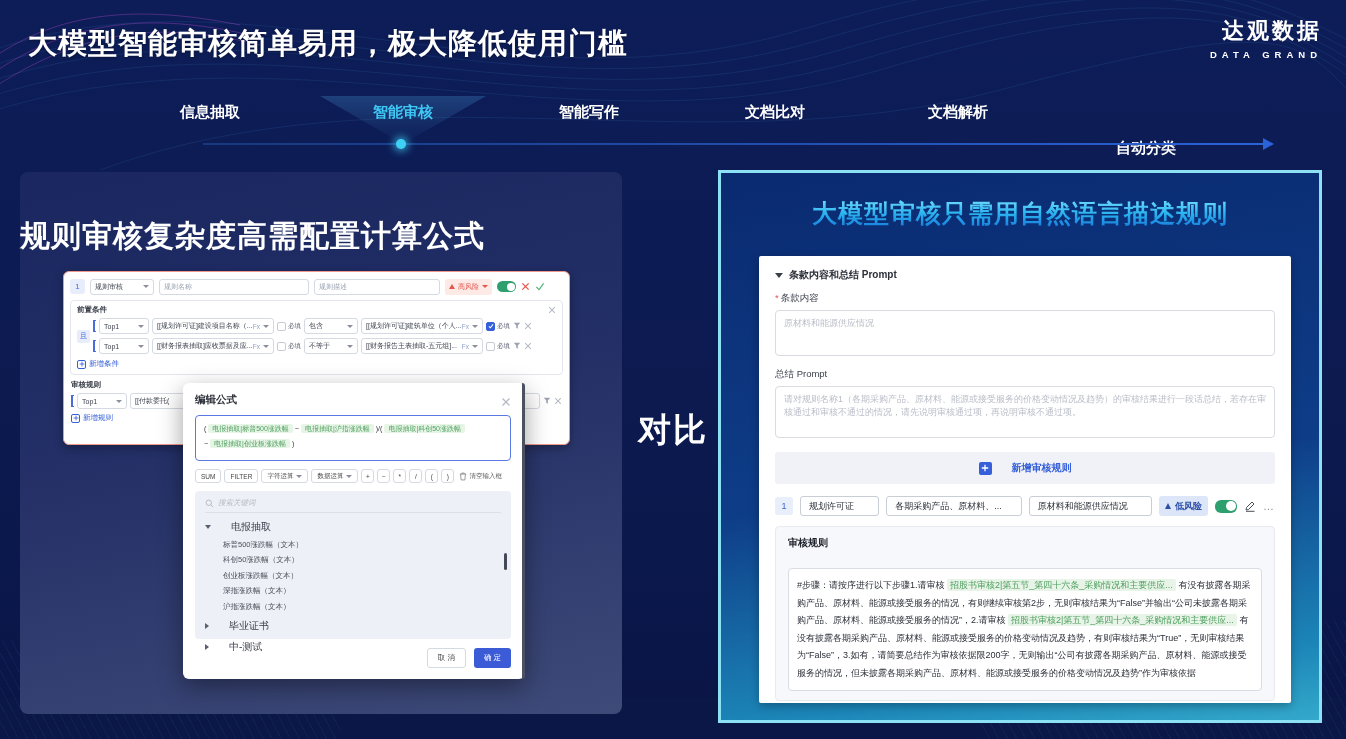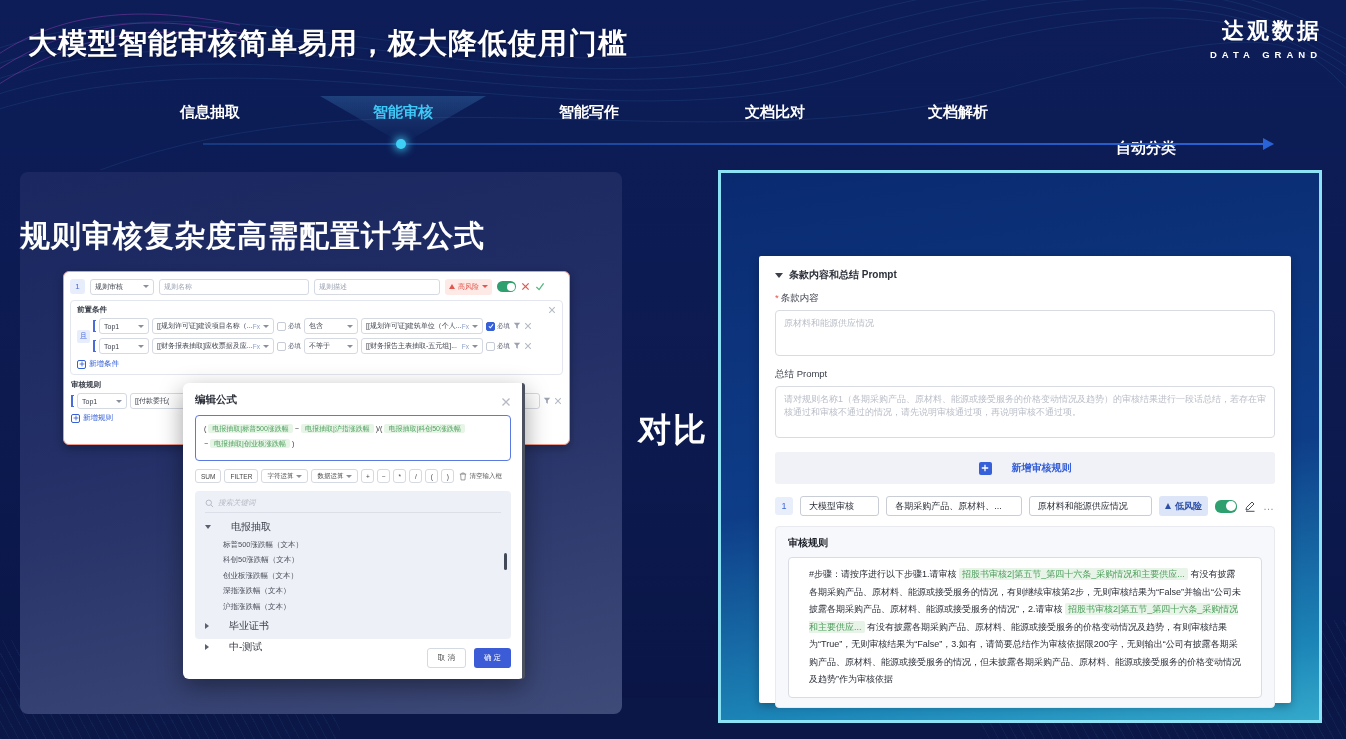--- a/index.html
+++ b/index.html
@@ -141,21 +141,21 @@
     display:flex; align-items:center; justify-content:center; flex:none; }
   .box-input { border:1px solid #c9cdd6; border-radius:3px; height:20px; display:flex; align-items:center;
     padding:0 8px; font-size:9px; color:#2b2f38; white-space:nowrap; overflow:hidden; }
   .risk-low { background:#dde6f8; color:#2b4ea6; font-size:9px; border-radius:3px; height:20px;
     display:flex; align-items:center; padding:0 6px; flex:none; font-weight:600; }
   .toggle.big { width:22px; height:13px; } .toggle.big .knob { width:10px; height:10px; }
   .edit-ic { display:flex; flex-direction:column; align-items:center; cursor:pointer; }
   .more-dots { color:#8a8f9b; font-size:11px; letter-spacing:1px; cursor:pointer; }
   .rules-panel { margin-top:10px; background:#f7f8fb; border:1px solid #e9eaef; border-radius:4px; padding:9px 12px; }
   .rules-label { font-size:10px; font-weight:700; color:#1d2129; }
-  .rules-inner { margin-top:7px; background:#fff; border:1px solid #d9dce3; border-radius:4px; padding:8px 20px;
+  .rules-inner { margin-top:18px; background:#fff; border:1px solid #d9dce3; border-radius:4px; padding:8px 8px;
     font-size:9px; line-height:1.95; color:#2b2f38; }
   .chip { background:#e8f4e8; color:#4c9e5c; padding:1px 3px; border-radius:2px; }
 </style>
 </head>
 <body>
 
 <svg class="deco" width="1346" height="170" viewBox="0 0 1346 170" style="left:0;top:0;">
   <g fill="none" stroke="#49a8e8" stroke-opacity="0.12" stroke-width="1">
     <path d="M-20,70 C250,-30 520,130 820,40 S1250,-10 1366,60"></path>
     <path d="M-20,85 C260,-15 540,140 840,50 S1260,0 1366,70"></path>
@@ -423,20 +423,21 @@
       <div class="tree-thumb"></div>
     </div>
     <div class="modal-foot">
       <button class="btn-cancel">取 消</button>
       <button class="btn-ok">确 定</button>
     </div>
   </div>
 </div>
 
 <div class="panel-right">
+  <div class="panel-title-right">大模型审核只需用自然语言描述规则</div>
 
   <div class="llm-card">
     <div class="sec-head">
       <span class="tri-down-black"></span>
       <span>条款内容和总结 Prompt</span>
     </div>
 
     <div class="fld-label">
       <span class="star">*</span><span>条款内容</span>
     </div>
@@ -450,21 +451,21 @@
         <svg width="8" height="8" viewBox="0 0 10 10">
             <path d="M5 1 V9 M1 5 H9" stroke="#fff" stroke-width="1.6"></path>
           </svg>
       </span>
       <span class="add-label">新增审核规则</span>
     </div>
 
     <div class="llm-row">
       <div class="idx-badge2">1</div>
       <div class="box-input" style="width:88px;">
-          <span>大模型审核</span>
+          <span>规划许可证</span>
         </div>
       <div class="box-input" style="width:152px;">
           <span>各期采购产品、原材料、...</span>
         </div>
       <div class="box-input" style="width:138px;">
           <span>原材料和能源供应情况</span>
         </div>
       <div class="risk-low">
         <span class="tri-up-blue"></span>
         <span>低风险</span>

